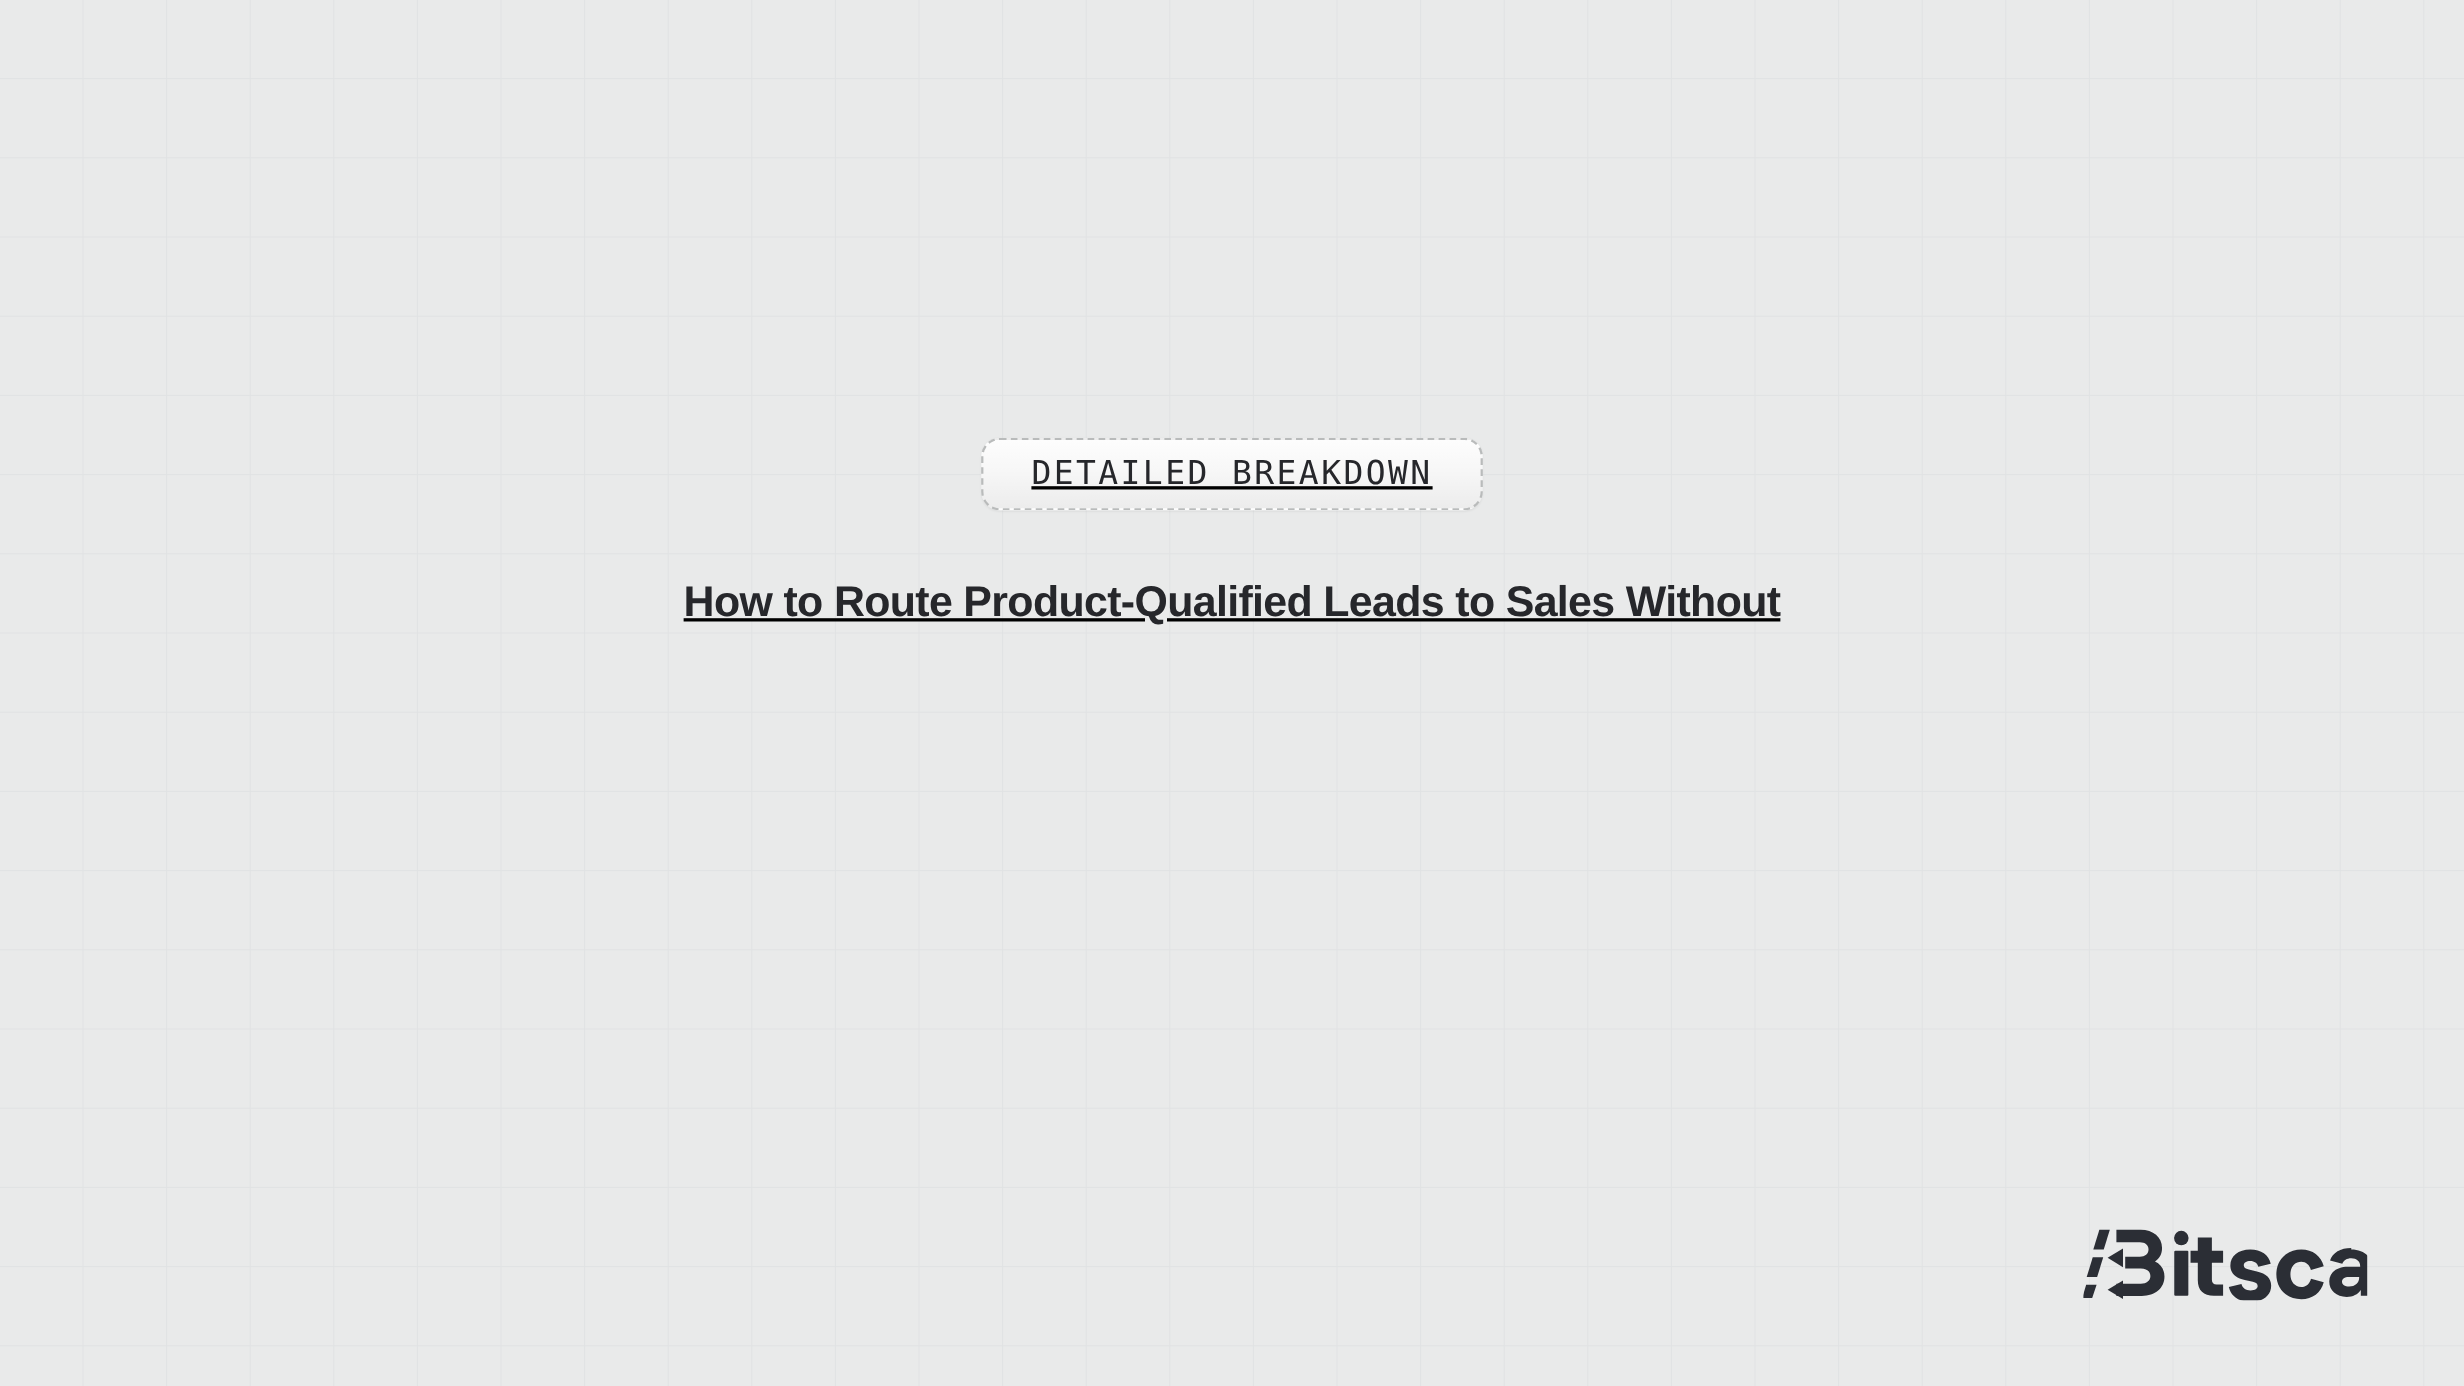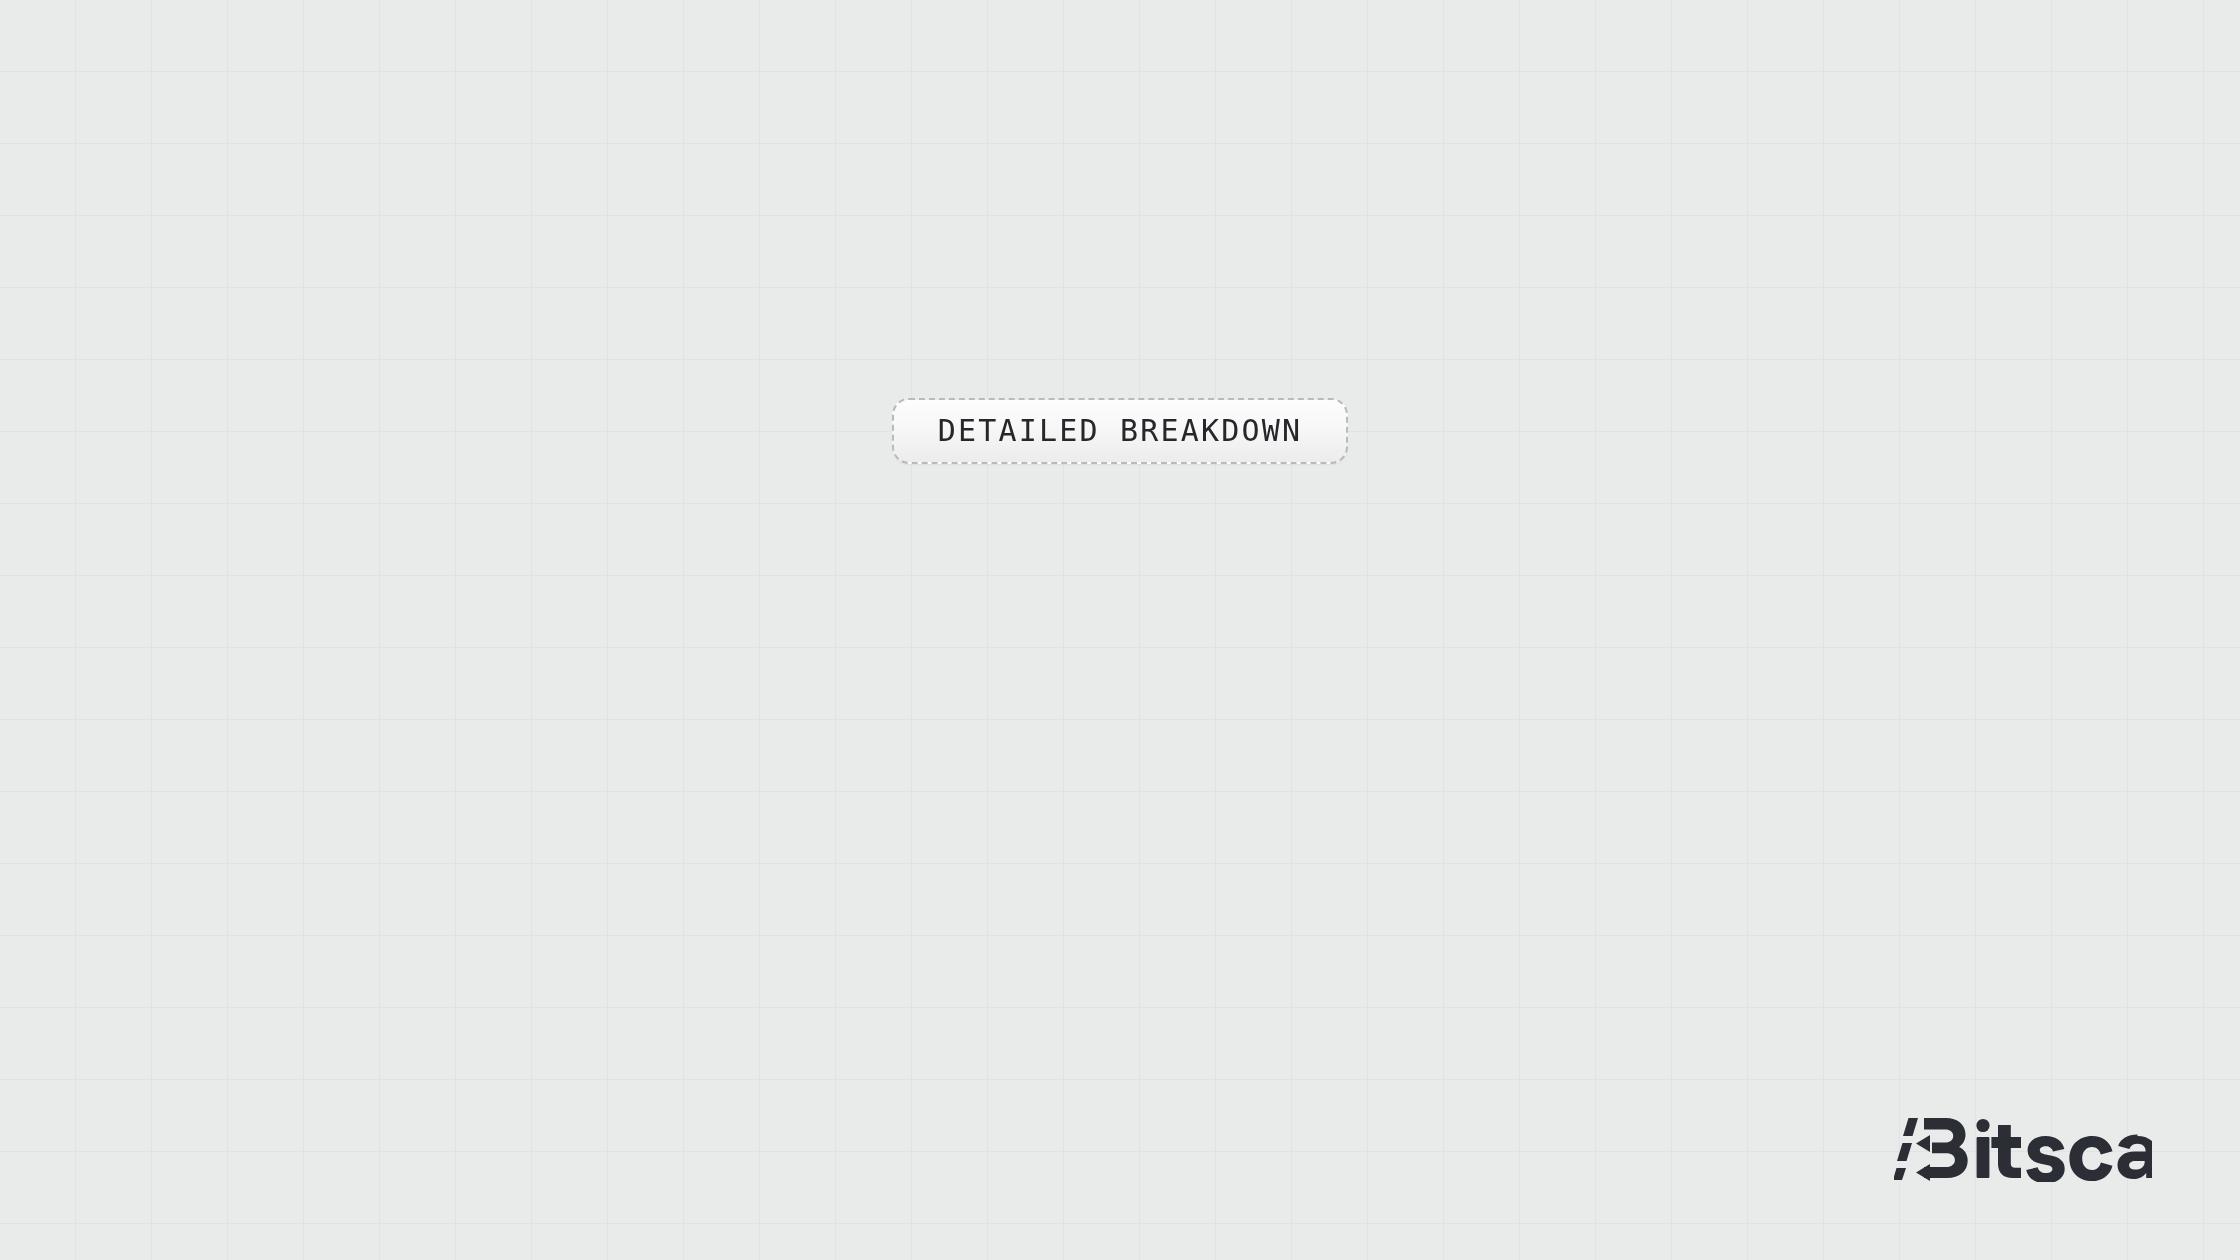--- a/index.html
+++ b/index.html
@@ -32,20 +32,21 @@
   
   #hero {
     position:absolute;
     left:0; right:0;
     top:0;
     height:1168px;
     display:flex;
     flex-direction:column;
     align-items:center;
     justify-content:flex-start;
+    text-decoration:underline;
   }
 
   
   #eyebrow-badge {
     margin-top:398px;
     height:66px;
     padding:0 44px;
     display:flex;
     align-items:center;
     justify-content:center;
@@ -105,21 +106,21 @@
 <div id="grid-backdrop"></div>
 
 <div id="hero">
 
   <div id="eyebrow-badge">
     <span id="eyebrow-badge-label">DETAILED BREAKDOWN</span>
   </div>
 
 
   <p id="page-subtitle">
-    <br>
+    <span>How to Route Product-Qualified Leads to Sales Without</span><br>
   </p>
 
 </div>
 
 <div id="brand-logo">
   <svg width="258" height="72" viewBox="0 0 258 72" aria-hidden="true">
     <g fill="#2b2e35">
 
       <path d="M14.5 8 L24 8 L18.5 26 L9 26 Z"></path>
       <path d="M8.5 33 L18 33 L12.5 51 L3 51 Z"></path>

